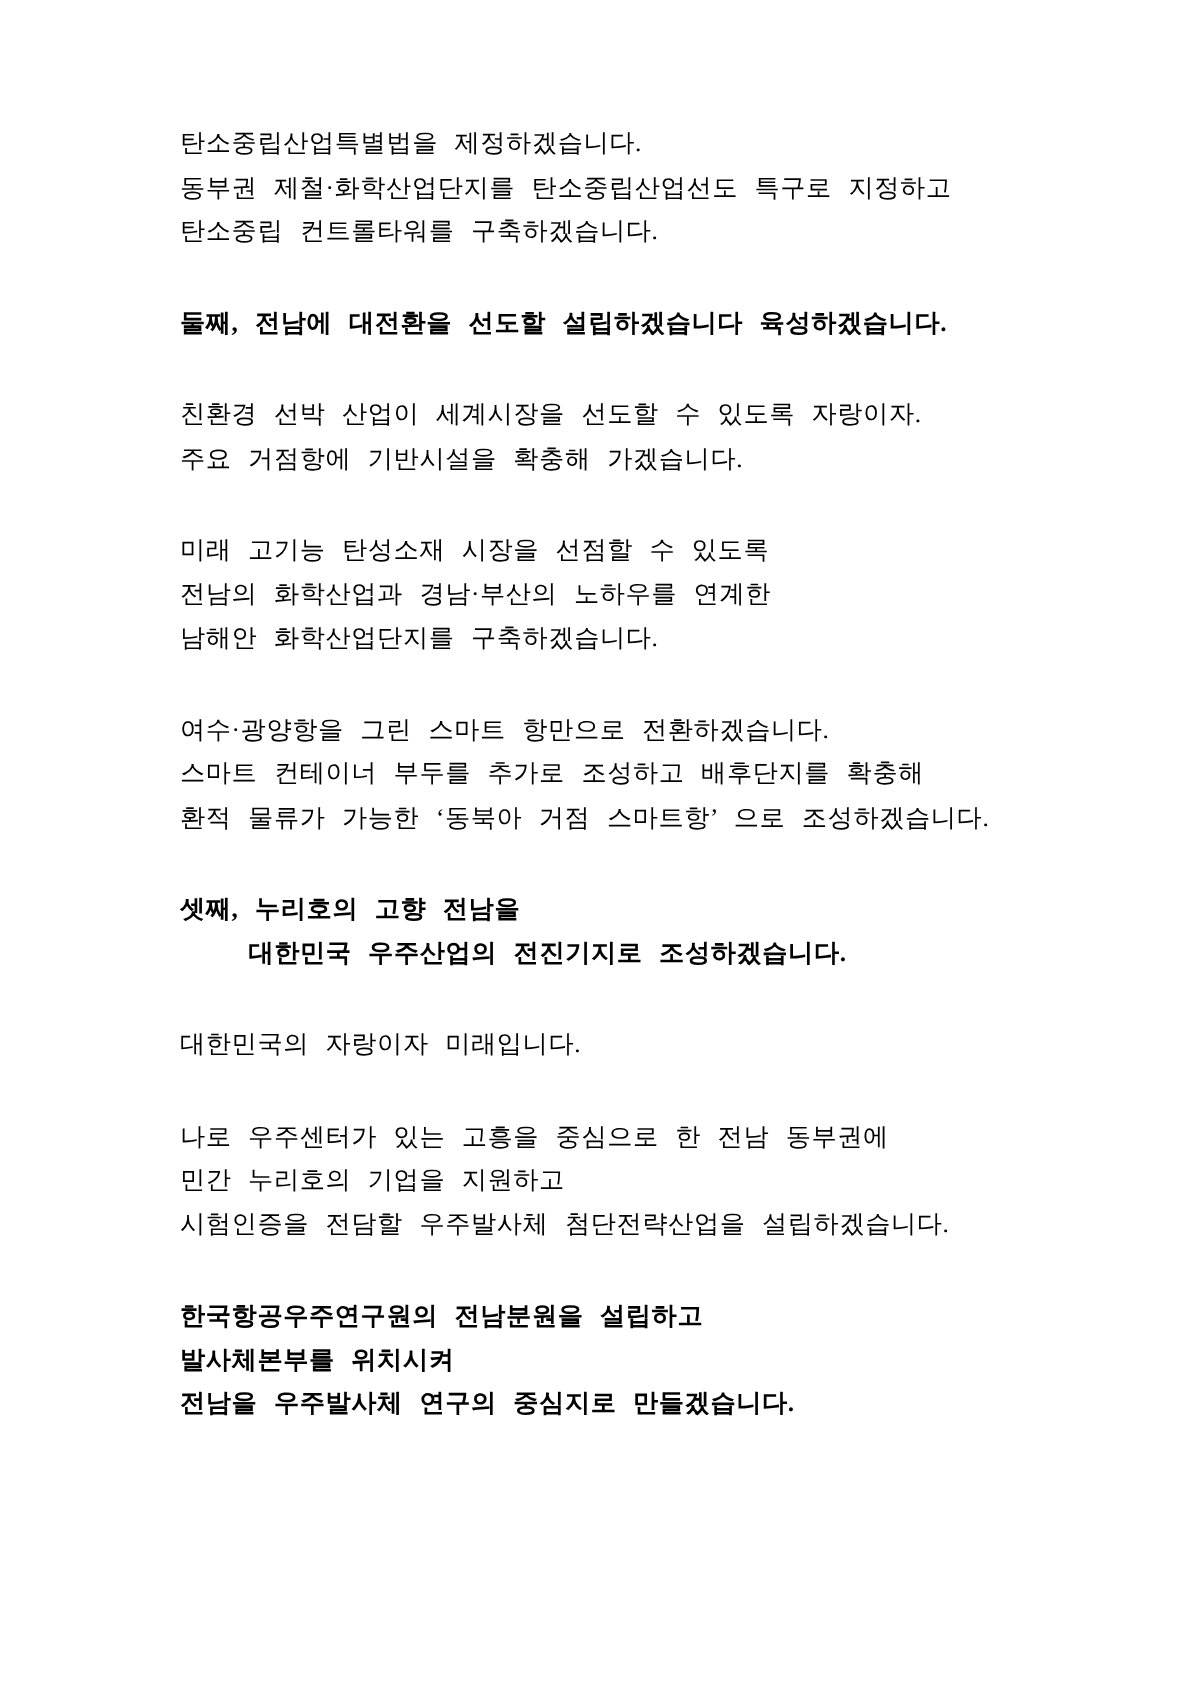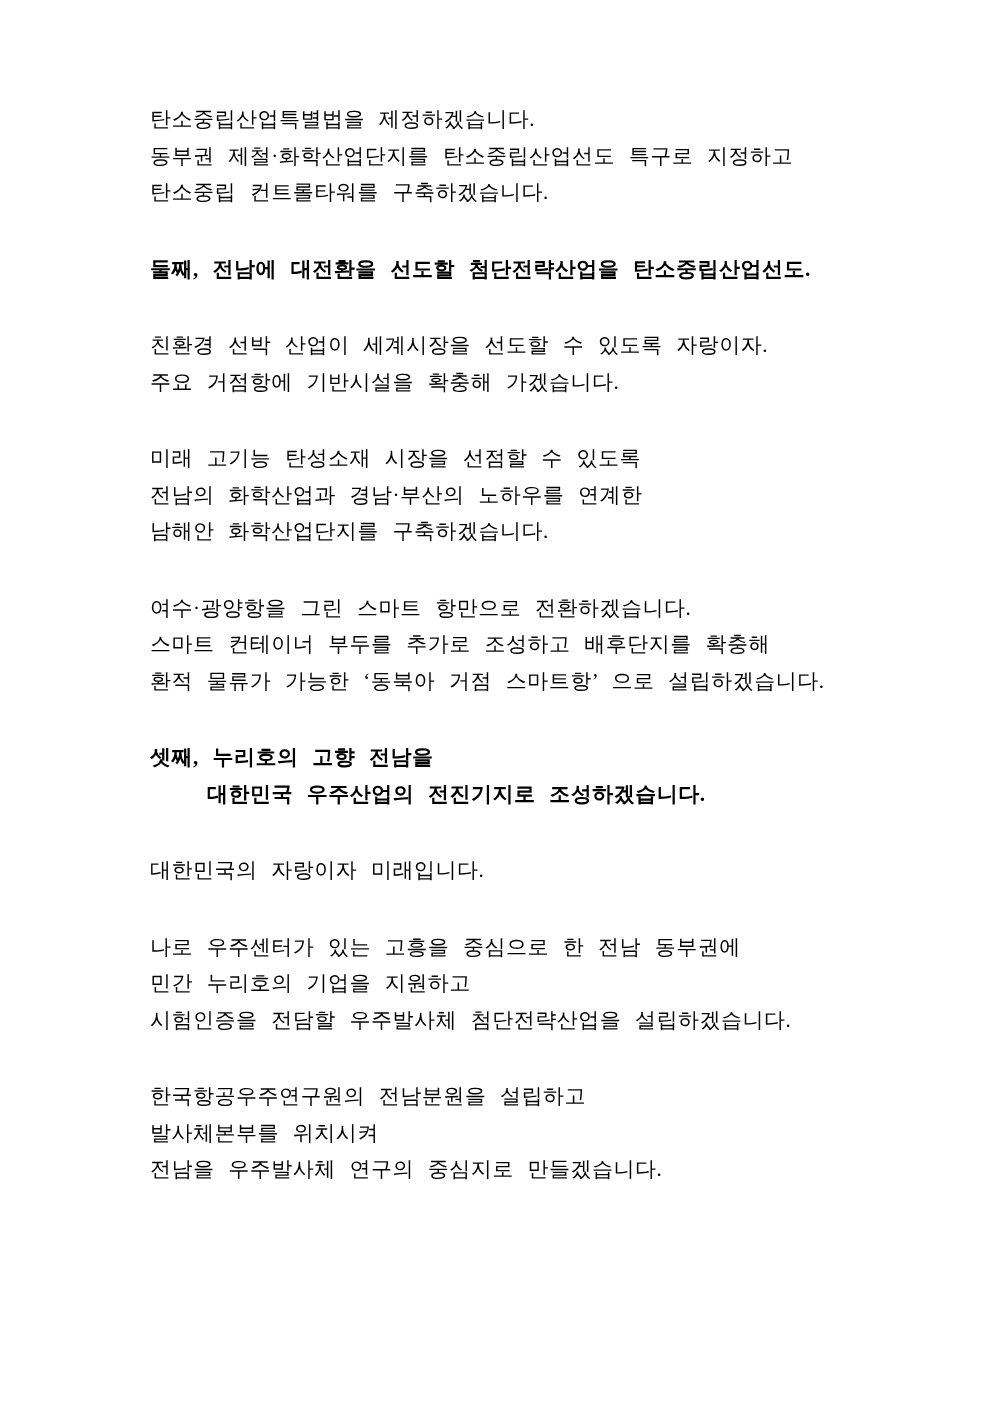--- a/index.html
+++ b/index.html
@@ -22,20 +22,21 @@
     width: 820px;
     margin-left: 37px;
   }
   .para {
     margin: 0 0 40px 0;
     padding: 0;
     font-size: 21px;
   }
   .para:last-child {
     margin-bottom: 0;
+    font-weight: bold;
   }
   .text-line {
     display: block;
     line-height: 36.5px;
     white-space: nowrap;
     word-spacing: 8px;
     letter-spacing: 0.5px;
   }
   .para.heading .text-line {
     font-weight: bold;
@@ -49,38 +50,38 @@
 
 <div class="doc-page">
 
   <p class="para">
     <span class="text-line">탄소중립산업특별법을 제정하겠습니다.</span>
     <span class="text-line">동부권 제철·화학산업단지를 탄소중립산업선도 특구로 지정하고</span>
     <span class="text-line">탄소중립 컨트롤타워를 구축하겠습니다.</span>
   </p>
 
   <p class="para heading">
-    <span class="text-line">둘째, 전남에 대전환을 선도할 첨단전략산업을 탄소중립산업선도.</span>
+    <span class="text-line">둘째, 전남에 대전환을 선도할 설립하겠습니다 육성하겠습니다.</span>
   </p>
 
   <p class="para">
     <span class="text-line">친환경 선박 산업이 세계시장을 선도할 수 있도록 자랑이자.</span>
     <span class="text-line">주요 거점항에 기반시설을 확충해 가겠습니다.</span>
   </p>
 
   <p class="para">
     <span class="text-line">미래 고기능 탄성소재 시장을 선점할 수 있도록</span>
     <span class="text-line">전남의 화학산업과 경남·부산의 노하우를 연계한</span>
     <span class="text-line">남해안 화학산업단지를 구축하겠습니다.</span>
   </p>
 
   <p class="para">
     <span class="text-line">여수·광양항을 그린 스마트 항만으로 전환하겠습니다.</span>
     <span class="text-line">스마트 컨테이너 부두를 추가로 조성하고 배후단지를 확충해</span>
-    <span class="text-line">환적 물류가 가능한 ‘동북아 거점 스마트항’ 으로 설립하겠습니다.</span>
+    <span class="text-line">환적 물류가 가능한 ‘동북아 거점 스마트항’ 으로 조성하겠습니다.</span>
   </p>
 
   <p class="para heading">
     <span class="text-line">셋째, 누리호의 고향 전남을</span>
     <span class="text-line indent">대한민국 우주산업의 전진기지로 조성하겠습니다.</span>
   </p>
 
   <p class="para">
     <span class="text-line">대한민국의 자랑이자 미래입니다.</span>
   </p>

